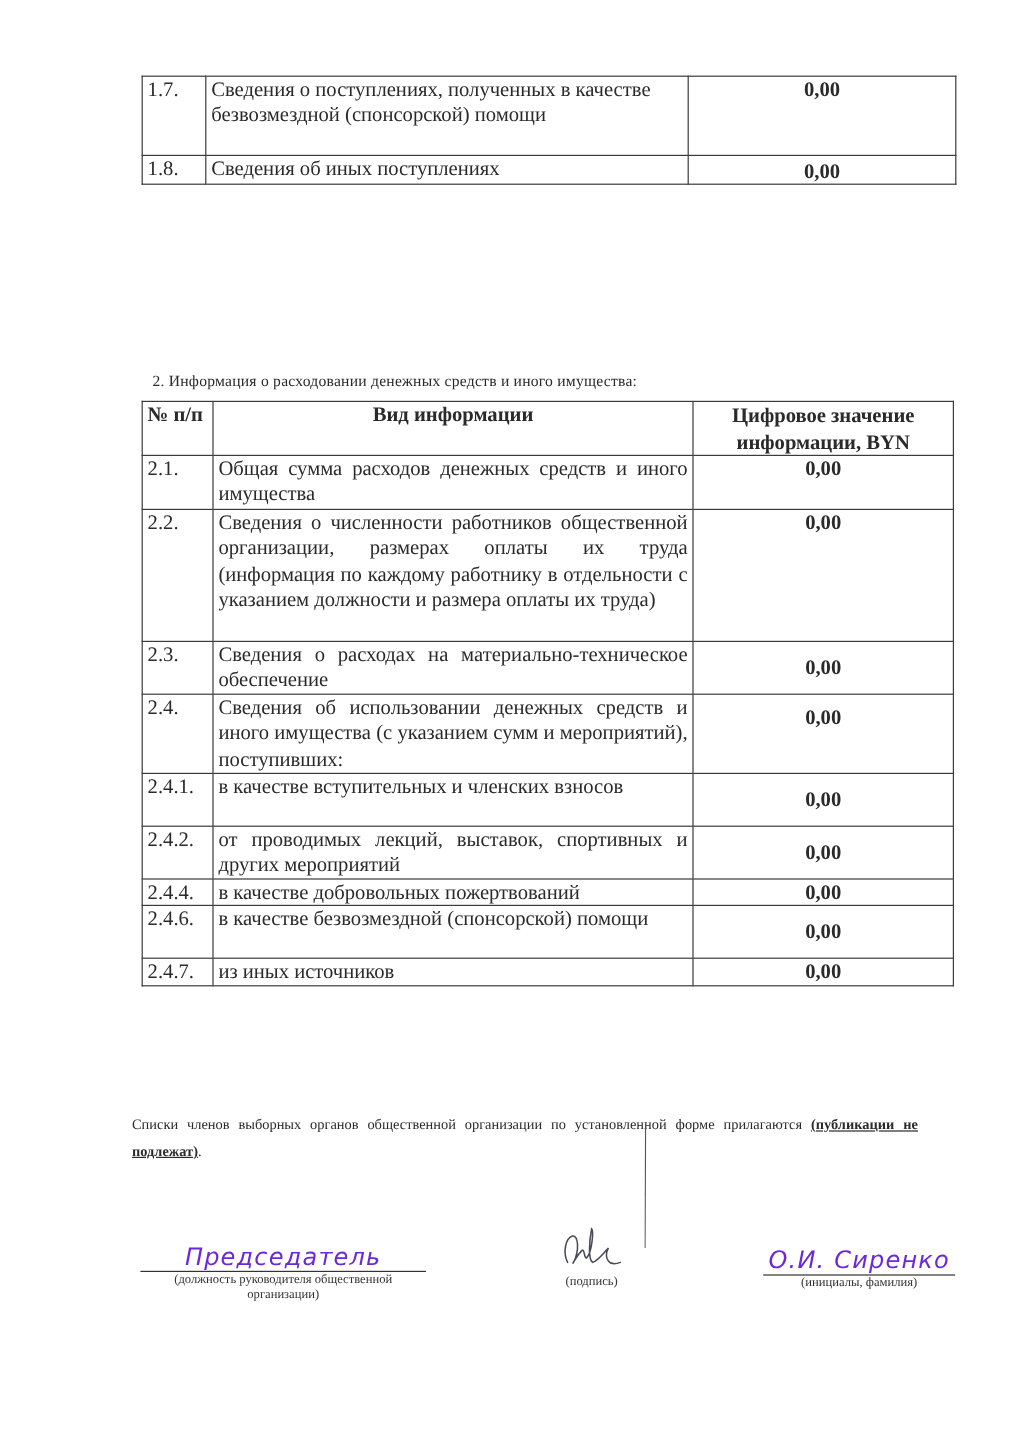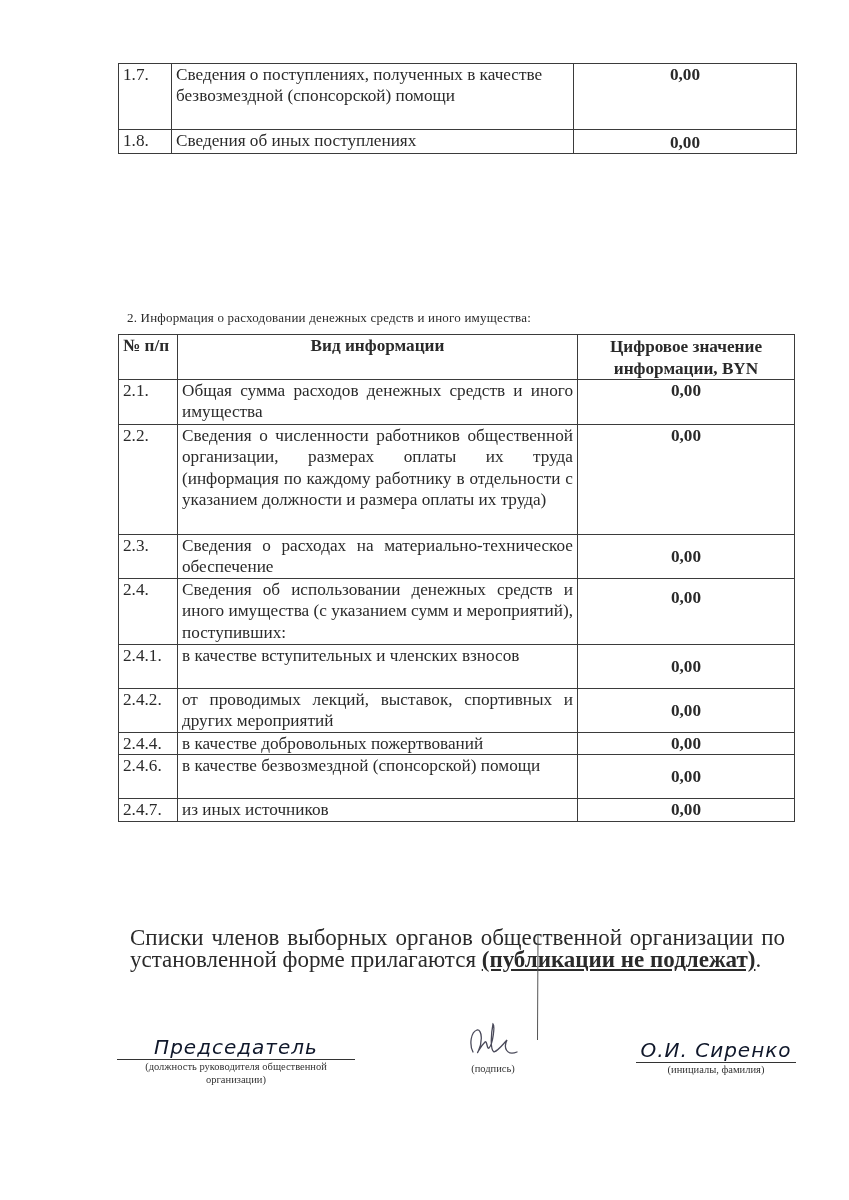--- a/index.html
+++ b/index.html
@@ -29,31 +29,31 @@
     #t2 th { font-weight: bold; text-align: center; }
     #t2 th.numh { text-align: left; padding-left: 4px; margin-left: 23px; }
 
     .heading {
       position: absolute; left: 127px; top: 308px; width: 656px;
       font-size: 13px; font-weight: normal; line-height: 19px;
       text-align: justify; text-align-last: left; letter-spacing: 0.2px;
     }
 
     .note {
-      position: absolute; left: 130px; top: 927px; width: 655px;
-      font-size: 23px; line-height: 21.6px;
+      position: absolute; left: 110px; top: 927px; width: 655px;
+      font-size: 12px; line-height: 21.6px;
     }
     .note p { margin: 0; text-align: justify; }
     .note p.first { text-align-last: left; }
     .note .bold-u { font-weight: bold; text-decoration: underline; }
 
     .sig-block { position: absolute; }
     .sig-hand {
       font-family: "DejaVu Sans", sans-serif; font-style: italic;
-      font-size: 20px; color: #0f172a; text-align: center; letter-spacing: 1px;
+      font-size: 20px; color: #6d28d9; text-align: center; letter-spacing: 1px;
       font-weight: 300;
     }
     .sig-line { border-top: 1.2px solid #333; }
     .sig-caption {
       font-family: "Liberation Serif", serif; font-size: 10.5px; color: #333;
       text-align: center; line-height: 13px;
     }
     #sig-position { left: 117px; top: 1035px; width: 238px; }
     #sig-signature { left: 458px; top: 1022px; width: 70px; }
     #sig-name { left: 608px; top: 1038px; width: 160px; margin-left: 28px; }

